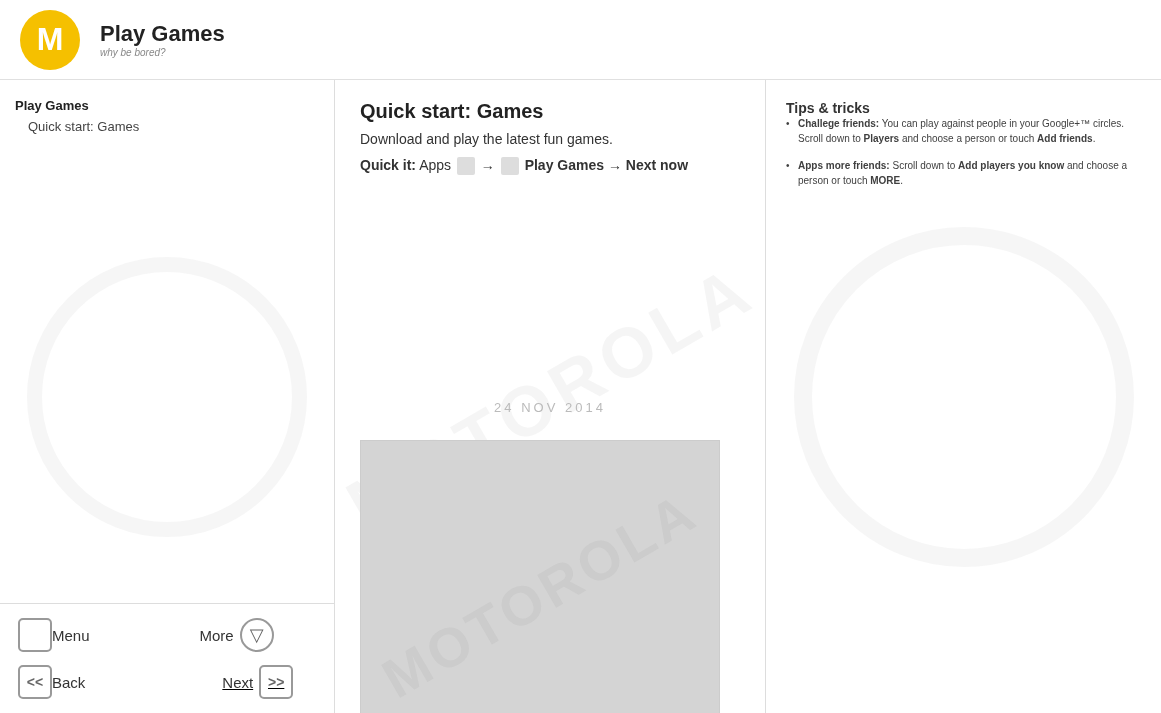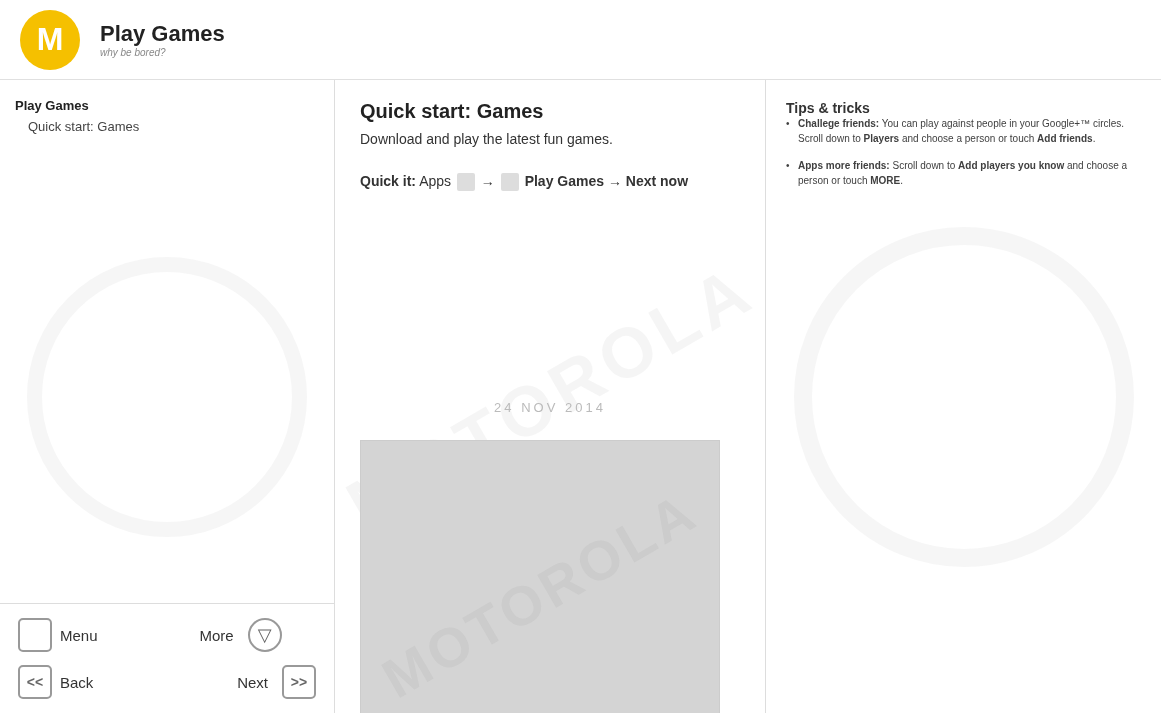--- a/index.html
+++ b/index.html
@@ -121,21 +121,20 @@
       grid-template-columns: 1fr 1fr;
       grid-template-rows: auto auto;
       gap: 5px;
       background: #fff;
       position: relative;
       z-index: 10;
     }
     .nav-btn {
       display: flex;
       align-items: center;
-      gap: 8px;
       cursor: pointer;
       padding: 4px 8px;
       border-radius: 4px;
     }
     .nav-btn-label {
       font-size: 15px;
       color: #333;
     }
     .nav-icon {
       width: 34px;
@@ -177,21 +176,21 @@
     }
     .section-title {
       font-size: 20px;
       font-weight: bold;
       color: #222;
       margin-bottom: 8px;
     }
     .section-desc {
       font-size: 14px;
       color: #333;
-      margin-bottom: 26px;
+      margin-bottom: 10px;
     }
     .find-it {
       font-size: 14px;
       color: #333;
       margin-bottom: 15px;
     }
     .find-it strong {
       font-weight: bold;
     }
     .app-icon-inline {
@@ -363,21 +362,21 @@
       <div class="nav-btn" style="justify-content: flex-start; padding-left: 30px;">
         <span class="nav-btn-label">More</span>
         <div class="nav-icon circle" style="font-size:18px; margin-left:6px;">▽</div>
       </div>
 
       <div class="nav-btn">
         <div class="nav-icon" style="font-size:14px; font-weight:bold;">&lt;&lt;</div>
         <span class="nav-btn-label">Back</span>
       </div>
 
-      <div class="nav-btn" style="justify-content: flex-end; padding-left: 30px;">
+      <div class="nav-btn" style="justify-content: center; padding-left: 30px; text-decoration: underline;">
         <span class="nav-btn-label">Next</span>
         <div class="nav-icon" style="font-size:14px; font-weight:bold; margin-left:6px;">&gt;&gt;</div>
       </div>
     </div>
   </div>
 
   <div class="center-panel">
 
     <div class="center-watermark">
       <div class="center-watermark-text">MOTOROLA</div>

